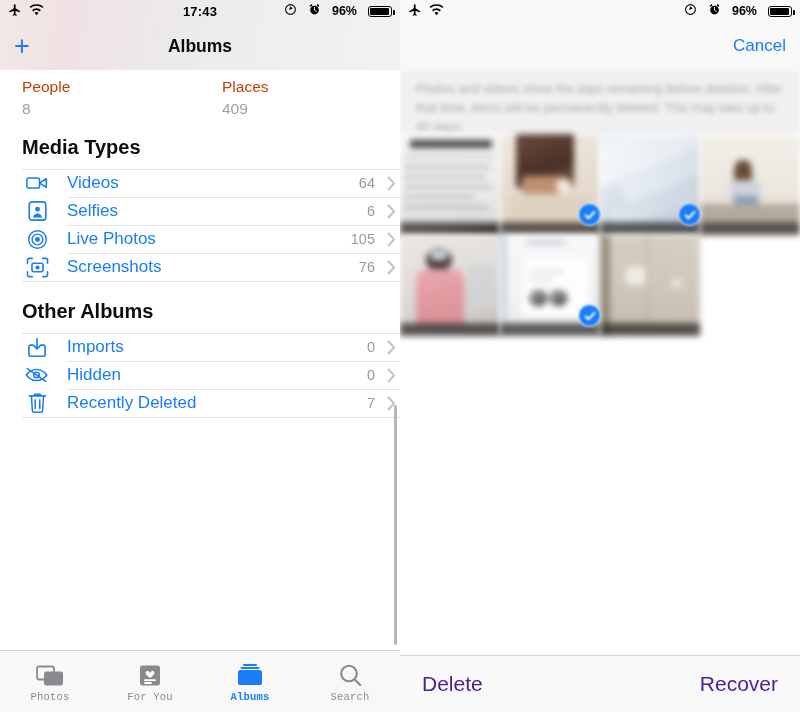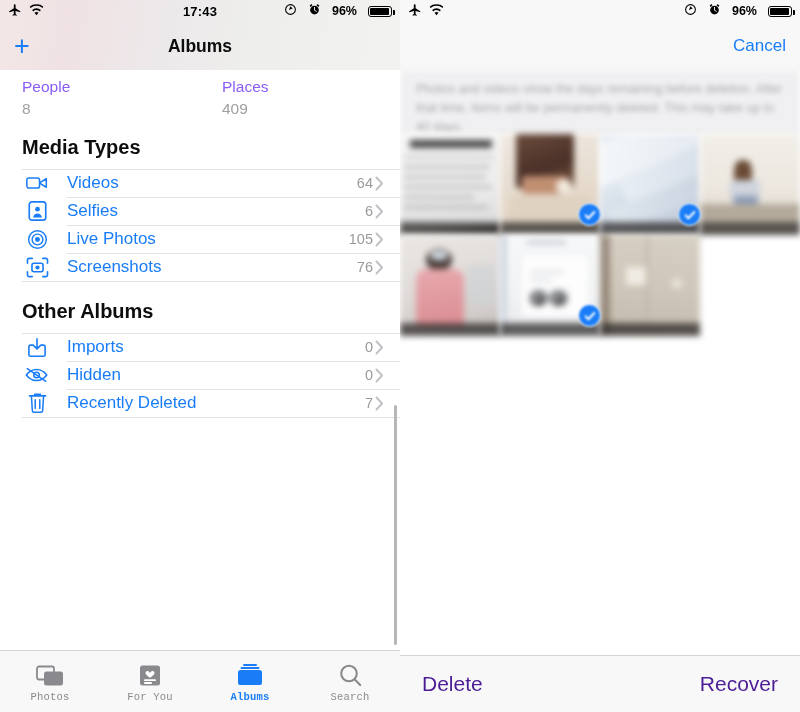--- a/index.html
+++ b/index.html
@@ -71,50 +71,50 @@
     position: relative; z-index: 2; cursor: pointer; user-select: none;
   }
   .nav-title-left {
     position: absolute; left: 0; right: 0; text-align: center;
     font-size: 17.5px; font-weight: bold; color: #0d0d0d; z-index: 1;
   }
 
   
   .pp-row { display: flex; padding: 8px 0 0 0; background: #fff; }
   .pp-cell { width: 50%; padding-left: 22px; }
-  .pp-title { font-size: 15.5px; color: #8b5cf6; margin-bottom: 4px; }
+  .pp-title { font-size: 15.5px; color: #c2410c; margin-bottom: 4px; }
   .pp-count { font-size: 15.5px; color: #a0a0a0; }
 
   
   .section-header {
     font-size: 20px; font-weight: bold; color: #0d0d0d;
     padding: 18px 0 10px 22px;
   }
 
   
   .list { background: #fff; }
   .row {
     display: flex; align-items: center;
     height: 28px;
-    padding-left: 22px; padding-right: 16px;
+    padding-left: 22px; padding-right: 4px;
     position: relative;
     cursor: pointer;
   }
   .row::before {
     content: ""; position: absolute; top: 0; left: 67px; right: 0;
     height: 1px; background: #e2e2e4;
   }
   .row.first::before { left: 22px; }
   .row .ico {
     width: 30px; height: 26px; margin-right: 15px;
     display: flex; align-items: center; justify-content: center;
     color: #1a7df7; flex: 0 0 auto;
   }
   .row .label { font-size: 17px; color: #1a7df7; flex: 1 1 auto; }
-  .row .count { font-size: 14.5px; color: #9a9a9e; margin-right: 2px; }
+  .row .count { font-size: 14.5px; color: #9a9a9e; margin-right: 12px; }
   .chev { color: #c2c2c6; font-size: 14px; font-weight: bold; }
   .chev svg { display: block; }
 
   .list-bottom-line { height:1px; background:#e2e2e4; margin-left:22px; }
 
   
   .scroll-indicator {
     position: absolute; right: 3px; top: 405px;
     width: 3px; height: 240px; border-radius: 2px; background: #b6b6b8;
     z-index: 4;

